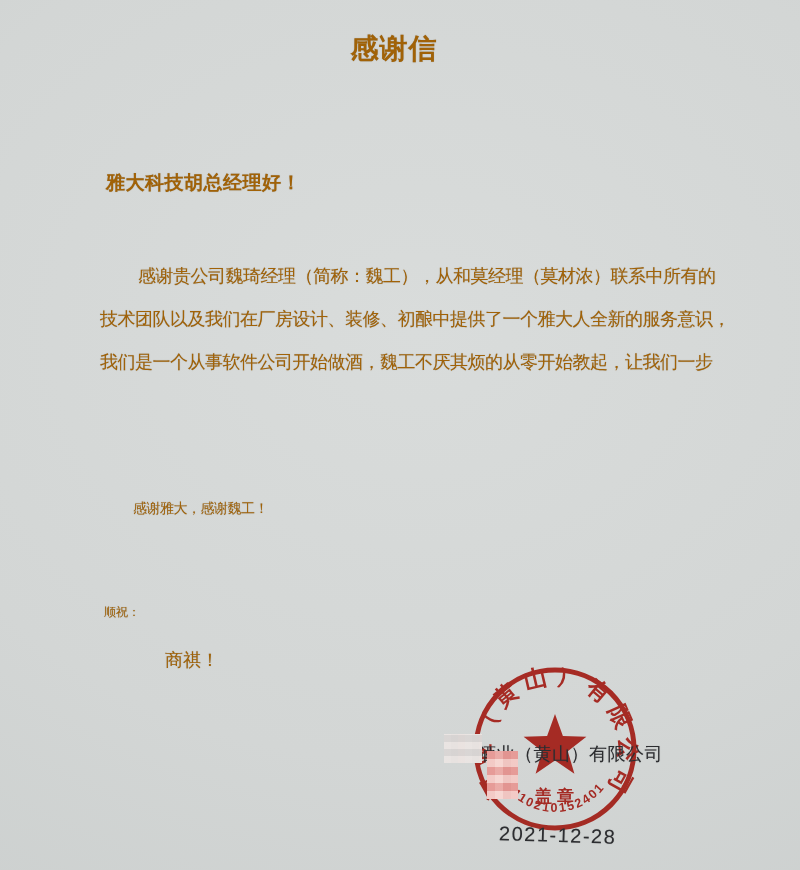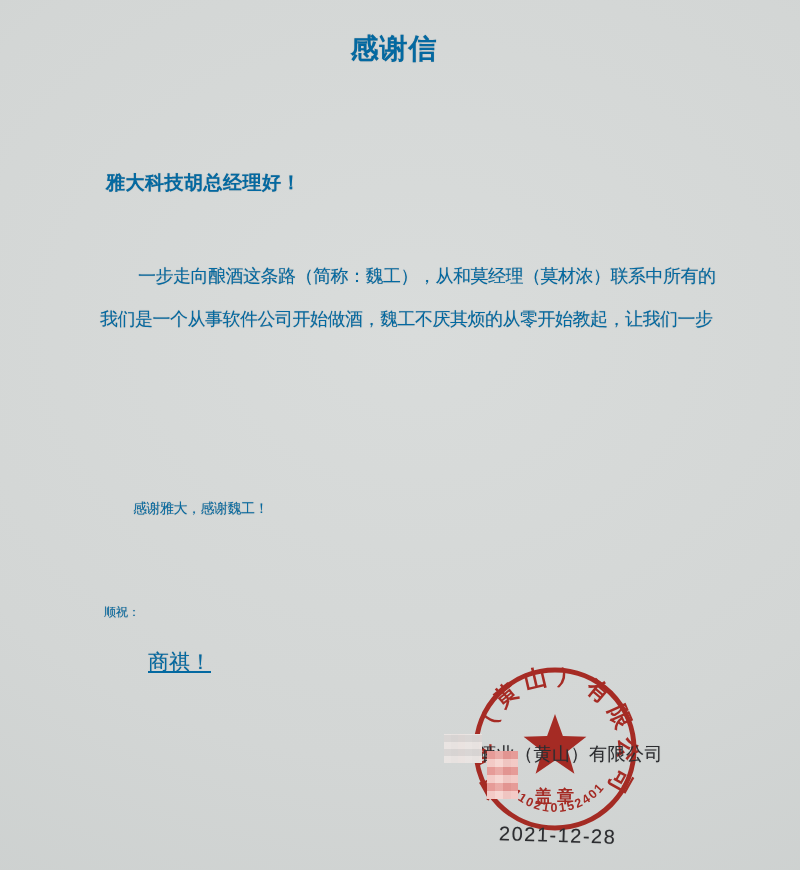--- a/index.html
+++ b/index.html
@@ -3,38 +3,38 @@
 <meta charset="utf-8">
 <style>
   html,body{margin:0;padding:0;}
   body{
     width:800px;height:870px;position:relative;overflow:hidden;
     font-family:"Liberation Sans","DejaVu Sans",sans-serif;
     background:
       radial-gradient(130% 95% at 52% 38%, #d9dcdb 0%, #d3d6d5 52%, #cbcfce 88%, #c6cac9 100%);
   }
   .abs{position:absolute;}
-  .ink{color:#0369a1;}
+  .ink{color:#a16207;}
   .soft{text-shadow:0 0 1px rgba(60,62,64,.35);}
   .title{
     left:0;right:12px;top:30px;text-align:center;
     font-size:28px;font-weight:700;letter-spacing:1px;
   }
   .salutation{
     left:106px;top:170px;font-size:19px;font-weight:700;letter-spacing:.5px;
   }
   .para{
     left:100px;top:255px;width:600px;font-size:18px;line-height:42.8px;
     letter-spacing:-.5px;white-space:nowrap;
   }
   .para .line{height:42.8px;}
   .para .line.indent{padding-left:38px;}
   .thanks{left:133px;top:500px;font-size:14px;letter-spacing:-.5px;}
   .closing-label{left:104px;top:604px;font-size:12px;}
-  .closing-wish{left:148px;top:648px;font-size:21px;text-decoration:underline;}
+  .closing-wish{left:165px;top:648px;font-size:18px;}
   .company-line{
     left:478px;top:742px;font-size:18px;letter-spacing:.5px;
     color:#2c2d30;z-index:3;white-space:nowrap;
   }
   .stamp-date{
     left:499px;top:824px;font-size:20px;letter-spacing:1.5px;color:#2c2d30;
     transform:rotate(1.8deg);z-index:3;
   }
   .seal-svg{left:455px;top:655px;width:200px;height:200px;z-index:2;
     mix-blend-mode:multiply;opacity:.93;}
@@ -54,21 +54,22 @@
   .seal-text{font-family:"Liberation Sans","DejaVu Sans",sans-serif;}
 </style>
 </head>
 <body>
 
 <div class="abs title ink soft">感谢信</div>
 
 <div class="abs salutation ink soft">雅大科技胡总经理好！</div>
 
 <div class="abs para ink soft">
-  <div class="line indent">一步走向酿酒这条路（简称：魏工），从和莫经理（莫材浓）联系中所有的</div>
+  <div class="line indent">感谢贵公司魏琦经理（简称：魏工），从和莫经理（莫材浓）联系中所有的</div>
+  <div class="line">技术团队以及我们在厂房设计、装修、初酿中提供了一个雅大人全新的服务意识，</div>
   <div class="line">我们是一个从事软件公司开始做酒，魏工不厌其烦的从零开始教起，让我们一步</div>
 </div>
 
 <div class="abs thanks ink soft">感谢雅大，感谢魏工！</div>
 
 <div class="abs closing-label ink soft">顺祝：</div>
 
 <div class="abs closing-wish ink soft">商祺！</div>
 
 <svg class="abs seal-svg" viewBox="0 0 200 200" xmlns="http://www.w3.org/2000/svg">

